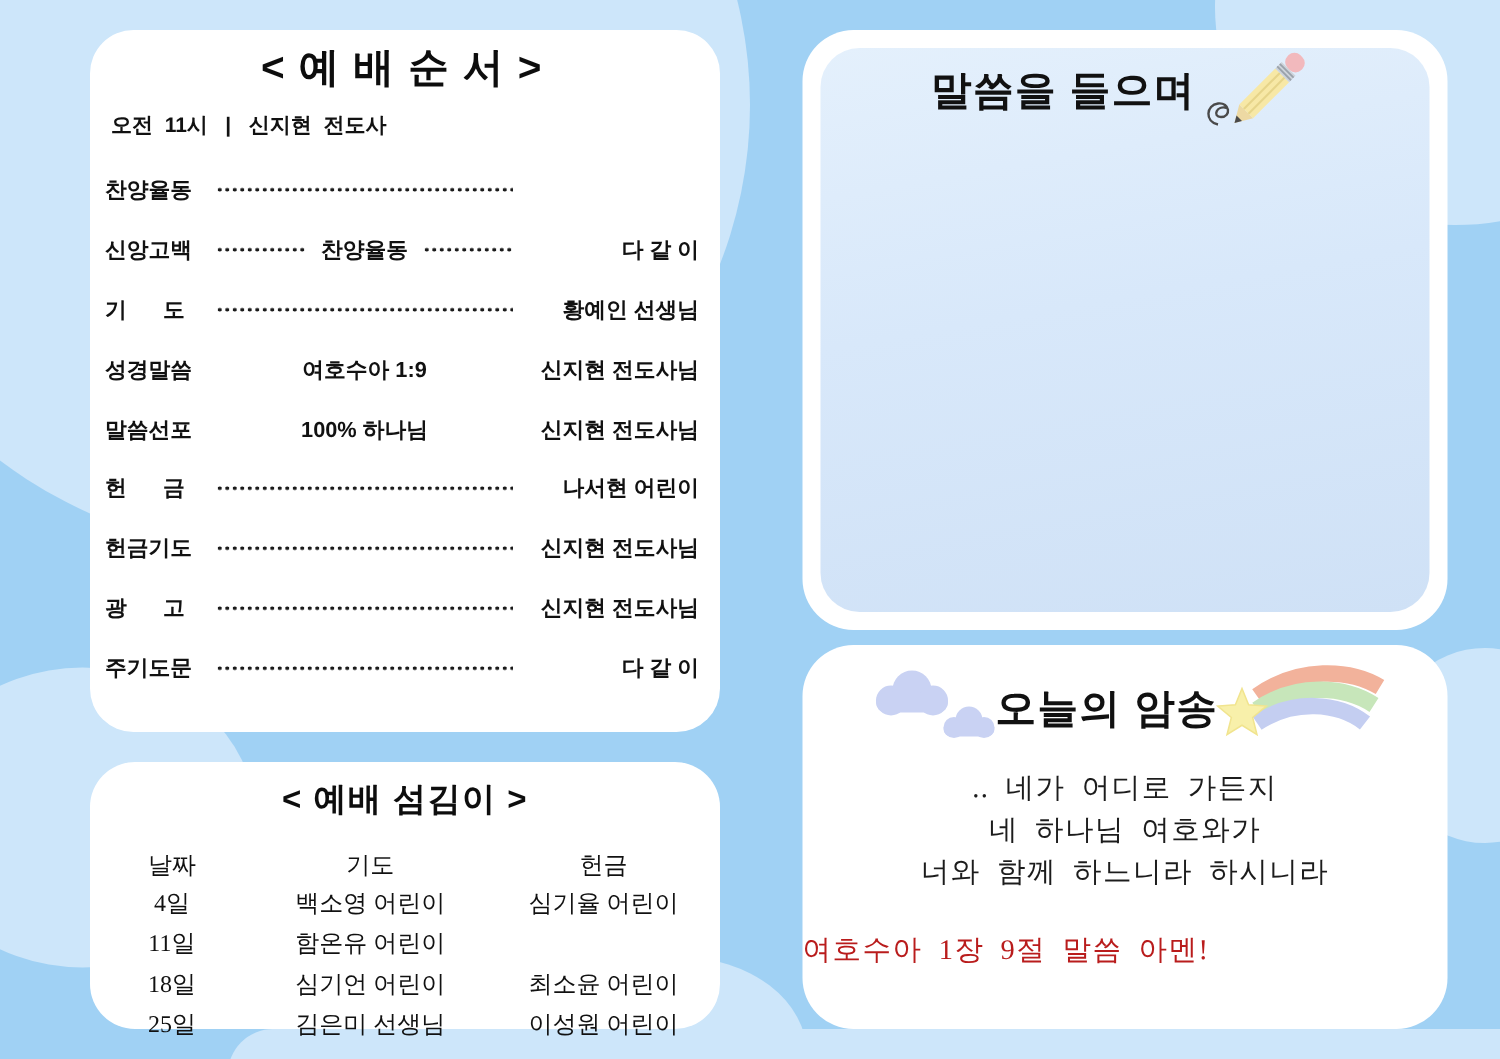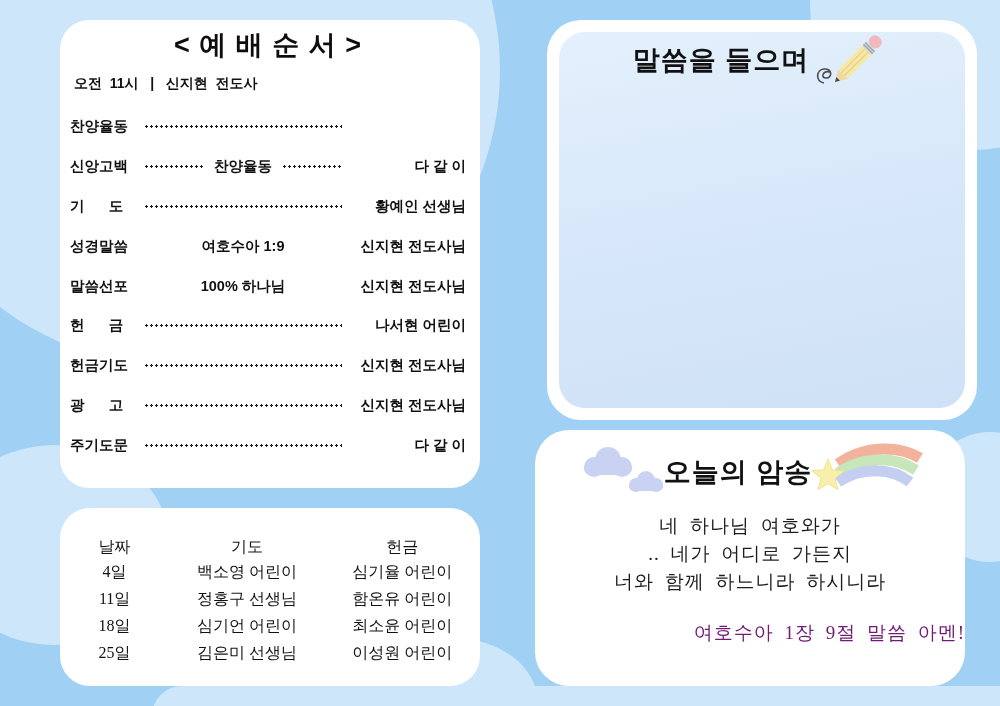--- a/index.html
+++ b/index.html
@@ -36,35 +36,35 @@
 
   
   .servants-card { left:60px; top:508px; width:420px; height:178px; border-radius:30px; padding-top:10px; }
   .servants-card .display-title { font-size:22px; }
   .srv-table { margin-top:17px; font-family:"Liberation Serif","DejaVu Serif",serif; font-size:16px; }
   .srv-row { display:grid; grid-template-columns:26% 37% 37%; height:27px; align-items:center; }
   .srv-row.head { height:24px; }
   .srv-cell { text-align:center; white-space:pre; }
 
   
-  .notes-card { left:547px; top:20px; width:430px; height:400px; border-radius:34px; }
+  .notes-card { left:535px; top:20px; width:430px; height:400px; border-radius:34px; }
   .notes-inner { position:absolute; inset:12px; border-radius:26px;
                  background:linear-gradient(170deg,#e4f0fc 0%,#d8e8fa 45%,#cfe1f6 100%); }
   .notes-title-row { position:relative; display:flex; justify-content:center; align-items:flex-start; padding-top:14px; }
   .notes-title { font-size:27px; font-weight:900; letter-spacing:1px; margin-top:8px; }
   .pencil-svg { margin-left:2px; margin-top:-4px; }
 
   
   .memory-card { left:535px; top:430px; width:430px; height:256px; border-radius:34px; padding-top:12px; }
   .memory-title-row { display:flex; align-items:center; justify-content:center; }
   .memory-title { font-size:27px; font-weight:900; letter-spacing:1px; margin:1px -4px; position:relative; z-index:2; }
   .verse-block { margin-top:10px; text-align:center; font-family:"Liberation Serif","DejaVu Serif",serif;
                  font-size:19px; line-height:28px; letter-spacing:1px; word-spacing:5px; color:#1c1c1c; }
-  .verse-ref { margin-top:24px; text-align:right; font-family:"Liberation Serif","DejaVu Serif",serif;
-               font-size:19px; letter-spacing:1px; word-spacing:5px; color:#701a75; }
+  .verse-ref { margin-top:24px; text-align:left; font-family:"Liberation Serif","DejaVu Serif",serif;
+               font-size:19px; letter-spacing:1px; word-spacing:5px; color:#b91c1c; }
 </style>
 </head>
 <body>
 
 <div class="page">
 
   <div class="blob b-topleft"></div>
   <div class="blob b-topright"></div>
   <div class="blob b-rightmid"></div>
   <div class="blob b-leftbottom"></div>
@@ -155,41 +155,41 @@
     <span class="o-mid">
       <span class="dots d1"></span>
 
     </span>
     <span class="o-right">다 같 이</span>
   </div>
 </div>
   </section>
 
   <section class="card servants-card">
+    <h2 class="display-title">&lt; 예배 섬김이 &gt;</h2>
     <div class="srv-table">
       <div class="srv-row head" id="srv-head">
   <span class="srv-cell">날짜</span>
 
   <span class="srv-cell">기도</span>
 
   <span class="srv-cell">헌금</span>
 </div>
       <div id="srv-body">
   <div class="srv-row">
   <span class="srv-cell">4일</span>
 
   <span class="srv-cell">백소영 어린이</span>
 
   <span class="srv-cell">심기율 어린이</span>
 </div>
 
   <div class="srv-row">
   <span class="srv-cell">11일</span>
 
-  <span class="srv-cell">정홍구 선생님</span>
 
   <span class="srv-cell">함온유 어린이</span>
 </div>
 
   <div class="srv-row">
   <span class="srv-cell">18일</span>
 
   <span class="srv-cell">심기언 어린이</span>
 
   <span class="srv-cell">최소윤 어린이</span>
@@ -243,22 +243,22 @@
       </svg>
       <h2 class="memory-title">오늘의 암송</h2>
       <svg width="116" height="60" viewBox="0 0 116 60">
         <path d="M30 22 C 58 2 92 4 112 16" stroke="#f2b29b" stroke-width="11" fill="none"></path>
         <path d="M30 31 C 56 13 88 15 108 28" stroke="#c7e6ba" stroke-width="11" fill="none"></path>
         <path d="M30 40 C 54 24 84 26 102 40" stroke="#c4cef1" stroke-width="11" fill="none"></path>
         <polygon points="20,17 24.4,27.9 36.2,28.7 27.1,36.3 30,47.8 20,41.5 10,47.8 12.9,36.3 3.8,28.7 15.6,27.9" fill="#f8f0aa" stroke="#f1e48e" stroke-width="1"></polygon>
       </svg>
     </div>
     <div class="verse-block" id="verse-lines">
+  <div>.. 네가 어디로 가든지</div>
+
   <div>네 하나님 여호와가</div>
 
-  <div>.. 네가 어디로 가든지</div>
-
   <div>너와 함께 하느니라 하시니라</div>
 </div>
     <div class="verse-ref">여호수아 1장 9절 말씀 아멘!</div>
   </section>
 
 </div>
 
 </body></html>

